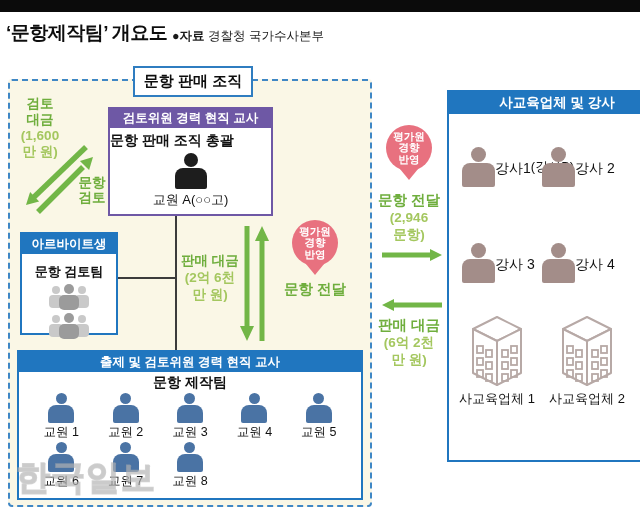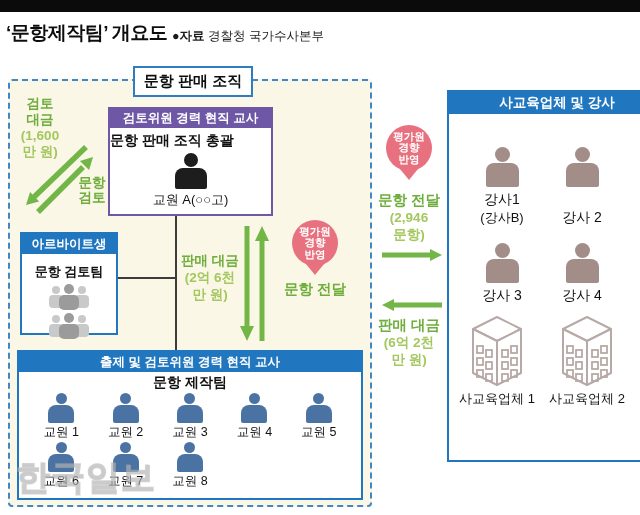--- a/index.html
+++ b/index.html
@@ -83,21 +83,21 @@
   .ex-salefee .big{font-size:14.5px;}
 
   
   .edubox{position:absolute;left:447px;top:90px;width:220px;height:372px;background:#fff;
           border:2px solid #2076bf;box-sizing:border-box;}
   .edubox .hdr{height:22px;background:#2076bf;color:#fff;font-size:13.5px;font-weight:bold;
           display:flex;align-items:center;justify-content:center;white-space:nowrap;}
   .inst-row{position:absolute;left:13px;width:160px;display:flex;}
   .inst-row1{top:55px;}
   .inst-row2{top:151px;}
-  .inst{width:80px;display:flex;flex-direction:column;align-items:center;justify-content:space-between;}
+  .inst{width:80px;display:flex;flex-direction:row;align-items:center;}
   .inst .ilabel{font-size:14px;margin-top:4px;white-space:nowrap;}
   .inst .isub{font-size:13px;white-space:nowrap;}
   .bld-row{position:absolute;left:3px;top:222px;width:180px;display:flex;}
   .bld{width:90px;display:flex;flex-direction:column;align-items:center;}
   .bld .blabel{font-size:13px;margin-top:2px;white-space:nowrap;}
 
   .arrow-svg{position:absolute;z-index:2;}
   .watermark{position:absolute;left:0px;top:455px;font-size:34px;font-weight:bold;letter-spacing:1px;
              color:rgba(195,195,195,0.30);-webkit-text-stroke:1.5px rgba(175,175,175,0.55);z-index:6;white-space:nowrap;padding-left:16px;}
 </style>

